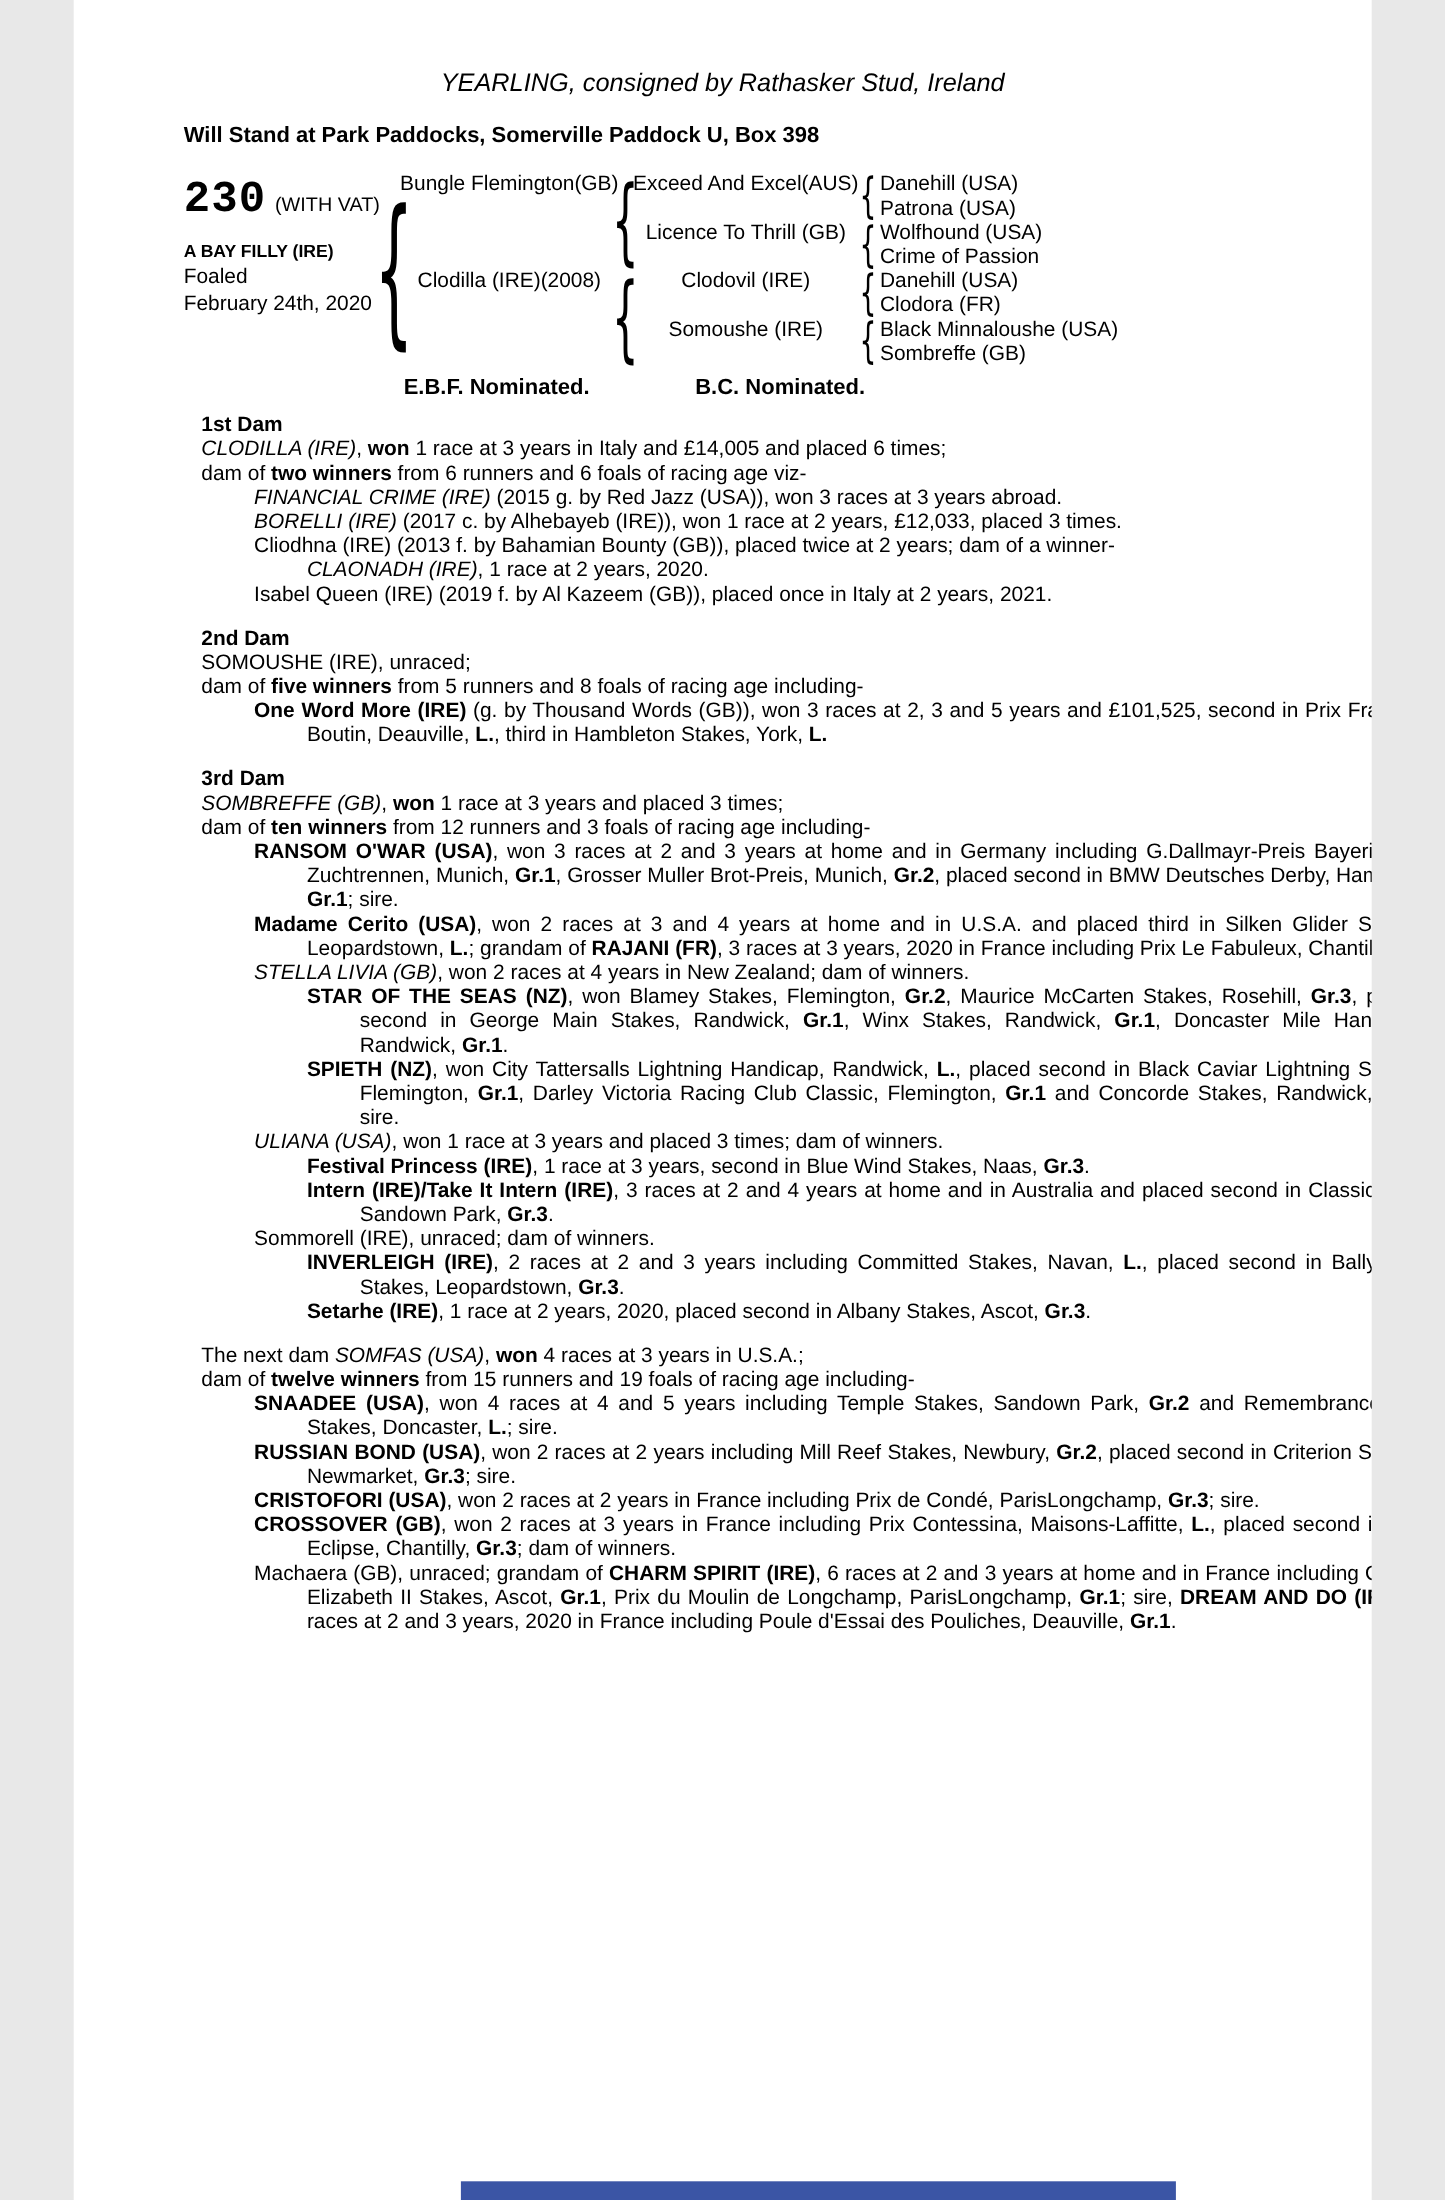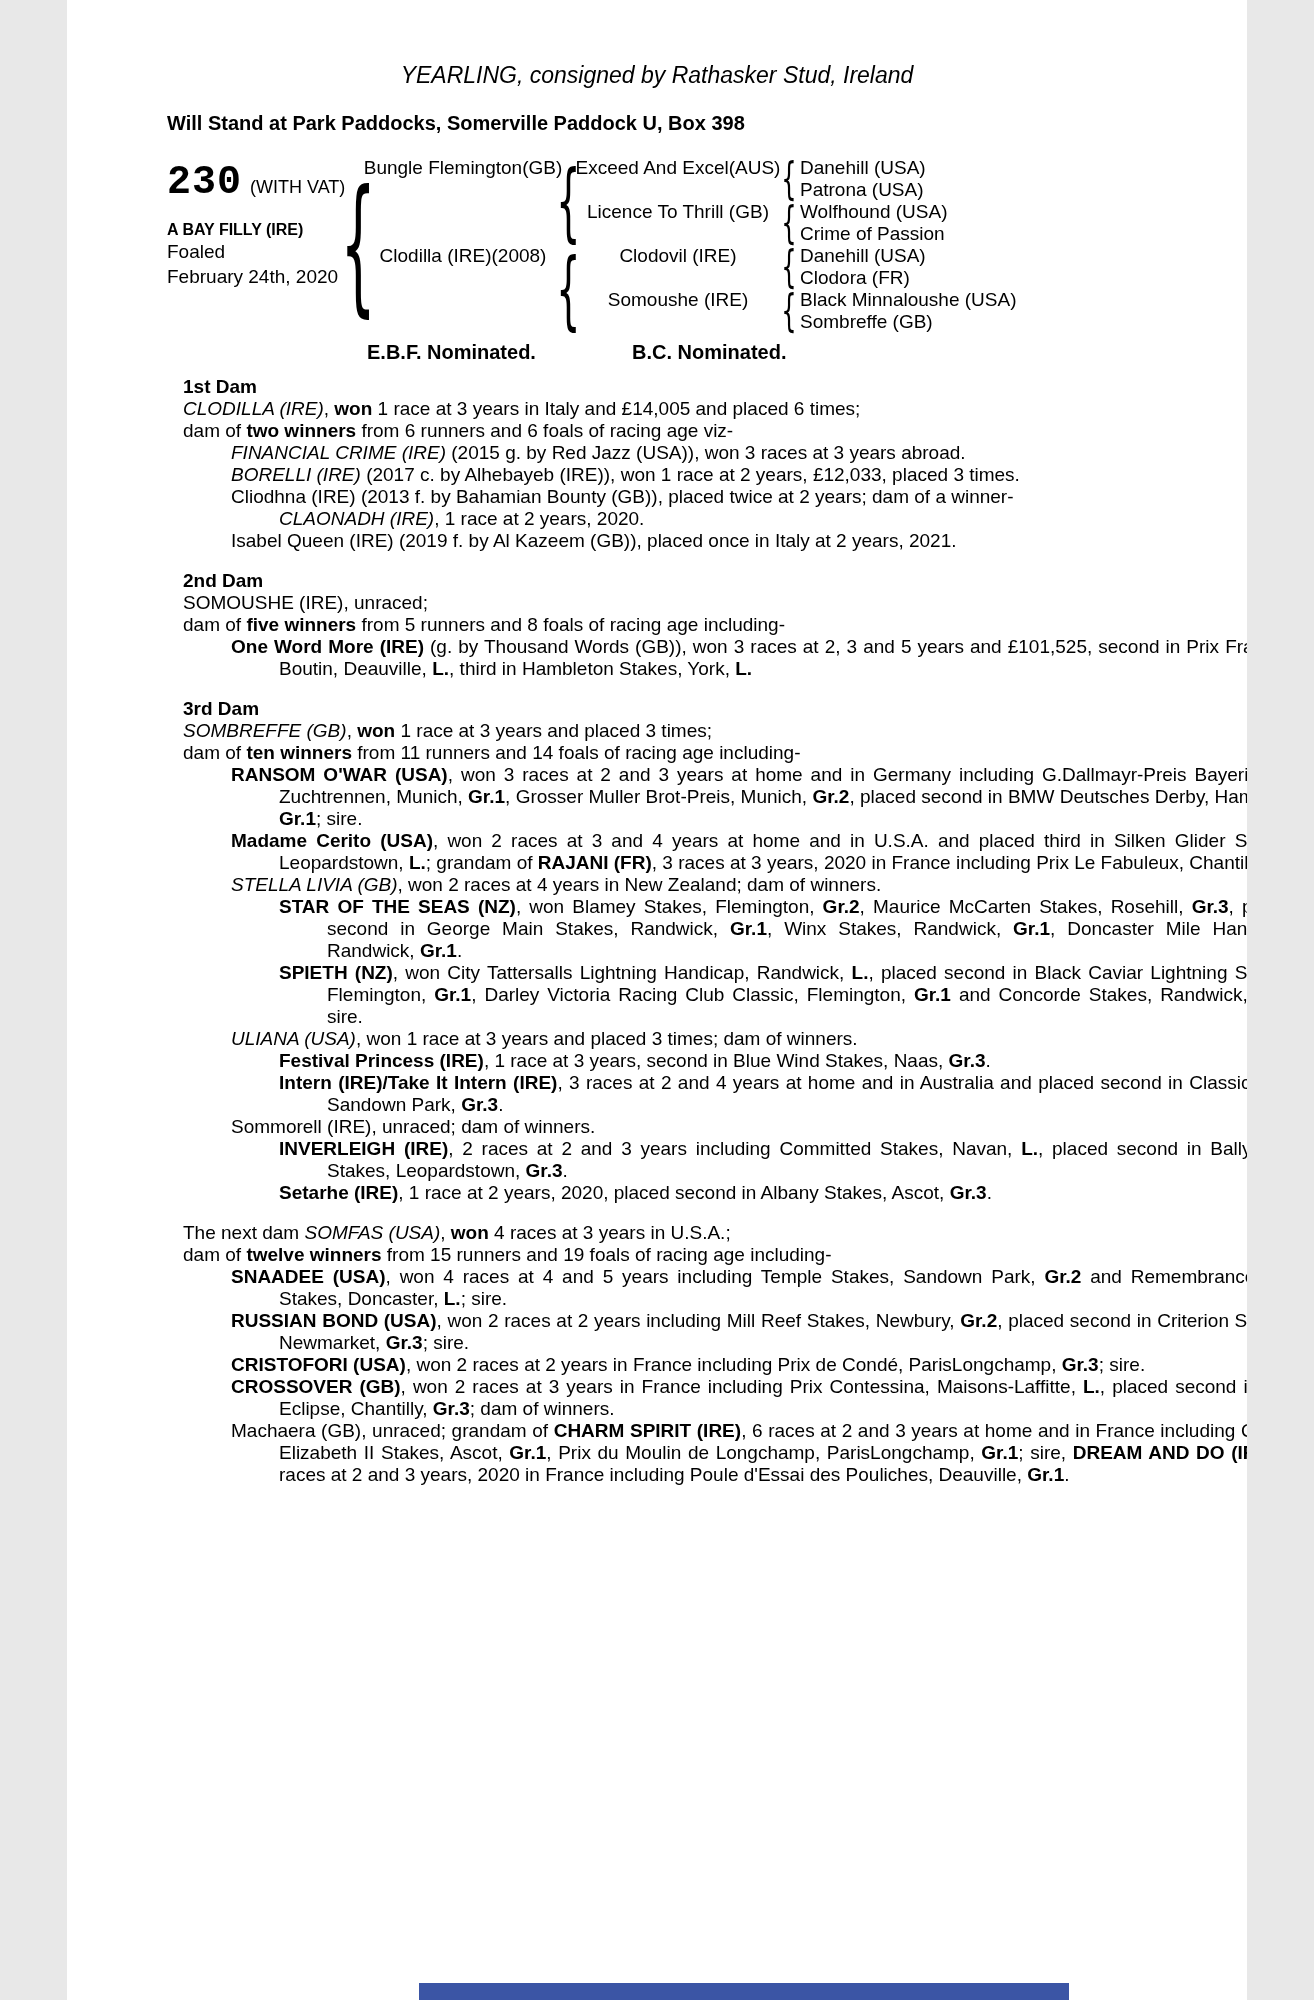--- a/index.html
+++ b/index.html
@@ -150,21 +150,21 @@
       </section>
       <section class="dam-section">
         <div class="sec-heading">2nd Dam</div>
         <p class="entry indent-0"><span>SOMOUSHE (IRE), unraced;</span></p>
         <p class="entry indent-0"><span>dam of </span><span class="b">five winners</span><span> from 5 runners and 8 foals of racing age including-</span></p>
         <p class="entry indent-1"><span class="b">One Word More (IRE)</span><span> (g. by Thousand Words (GB)), won 3 races at 2, 3 and 5 years and £101,525, second in Prix François Boutin, Deauville, </span><span class="b">L.</span><span>, third in Hambleton Stakes, York, </span><span class="b">L.</span></p>
       </section>
       <section class="dam-section">
         <div class="sec-heading">3rd Dam</div>
         <p class="entry indent-0"><span class="i">SOMBREFFE (GB)</span><span>, </span><span class="b">won</span><span> 1 race at 3 years and placed 3 times;</span></p>
-        <p class="entry indent-0"><span>dam of </span><span class="b">ten winners</span><span> from 11 runners and 14 foals of racing age including-</span></p>
+        <p class="entry indent-0"><span>dam of </span><span class="b">ten winners</span><span> from 12 runners and 3 foals of racing age including-</span></p>
         <p class="entry indent-1"><span class="b">RANSOM O'WAR (USA)</span><span>, won 3 races at 2 and 3 years at home and in Germany including G.Dallmayr-Preis Bayerisches Zuchtrennen, Munich, </span><span class="b">Gr.1</span><span>, Grosser Muller Brot-Preis, Munich, </span><span class="b">Gr.2</span><span>, placed second in BMW Deutsches Derby, Hamburg, </span><span class="b">Gr.1</span><span>; sire.</span></p>
         <p class="entry indent-1"><span class="b">Madame Cerito (USA)</span><span>, won 2 races at 3 and 4 years at home and in U.S.A. and placed third in Silken Glider Stakes, Leopardstown, </span><span class="b">L.</span><span>; grandam of </span><span class="b">RAJANI (FR)</span><span>, 3 races at 3 years, 2020 in France including Prix Le Fabuleux, Chantilly, </span><span class="b">L.</span></p>
         <p class="entry indent-1"><span class="i">STELLA LIVIA (GB)</span><span>, won 2 races at 4 years in New Zealand; dam of winners.</span></p>
         <p class="entry indent-2"><span class="b">STAR OF THE SEAS (NZ)</span><span>, won Blamey Stakes, Flemington, </span><span class="b">Gr.2</span><span>, Maurice McCarten Stakes, Rosehill, </span><span class="b">Gr.3</span><span>, placed second in George Main Stakes, Randwick, </span><span class="b">Gr.1</span><span>, Winx Stakes, Randwick, </span><span class="b">Gr.1</span><span>, Doncaster Mile Handicap, Randwick, </span><span class="b">Gr.1</span><span>.</span></p>
         <p class="entry indent-2"><span class="b">SPIETH (NZ)</span><span>, won City Tattersalls Lightning Handicap, Randwick, </span><span class="b">L.</span><span>, placed second in Black Caviar Lightning Stakes, Flemington, </span><span class="b">Gr.1</span><span>, Darley Victoria Racing Club Classic, Flemington, </span><span class="b">Gr.1</span><span> and Concorde Stakes, Randwick, </span><span class="b">Gr.3</span><span>; sire.</span></p>
         <p class="entry indent-1"><span class="i">ULIANA (USA)</span><span>, won 1 race at 3 years and placed 3 times; dam of winners.</span></p>
         <p class="entry indent-2"><span class="b">Festival Princess (IRE)</span><span>, 1 race at 3 years, second in Blue Wind Stakes, Naas, </span><span class="b">Gr.3</span><span>.</span></p>
         <p class="entry indent-2"><span class="b">Intern (IRE)/Take It Intern (IRE)</span><span>, 3 races at 2 and 4 years at home and in Australia and placed second in Classic Trial, Sandown Park, </span><span class="b">Gr.3</span><span>.</span></p>
         <p class="entry indent-1"><span>Sommorell (IRE), unraced; dam of winners.</span></p>
         <p class="entry indent-2"><span class="b">INVERLEIGH (IRE)</span><span>, 2 races at 2 and 3 years including Committed Stakes, Navan, </span><span class="b">L.</span><span>, placed second in Ballycorus Stakes, Leopardstown, </span><span class="b">Gr.3</span><span>.</span></p>

